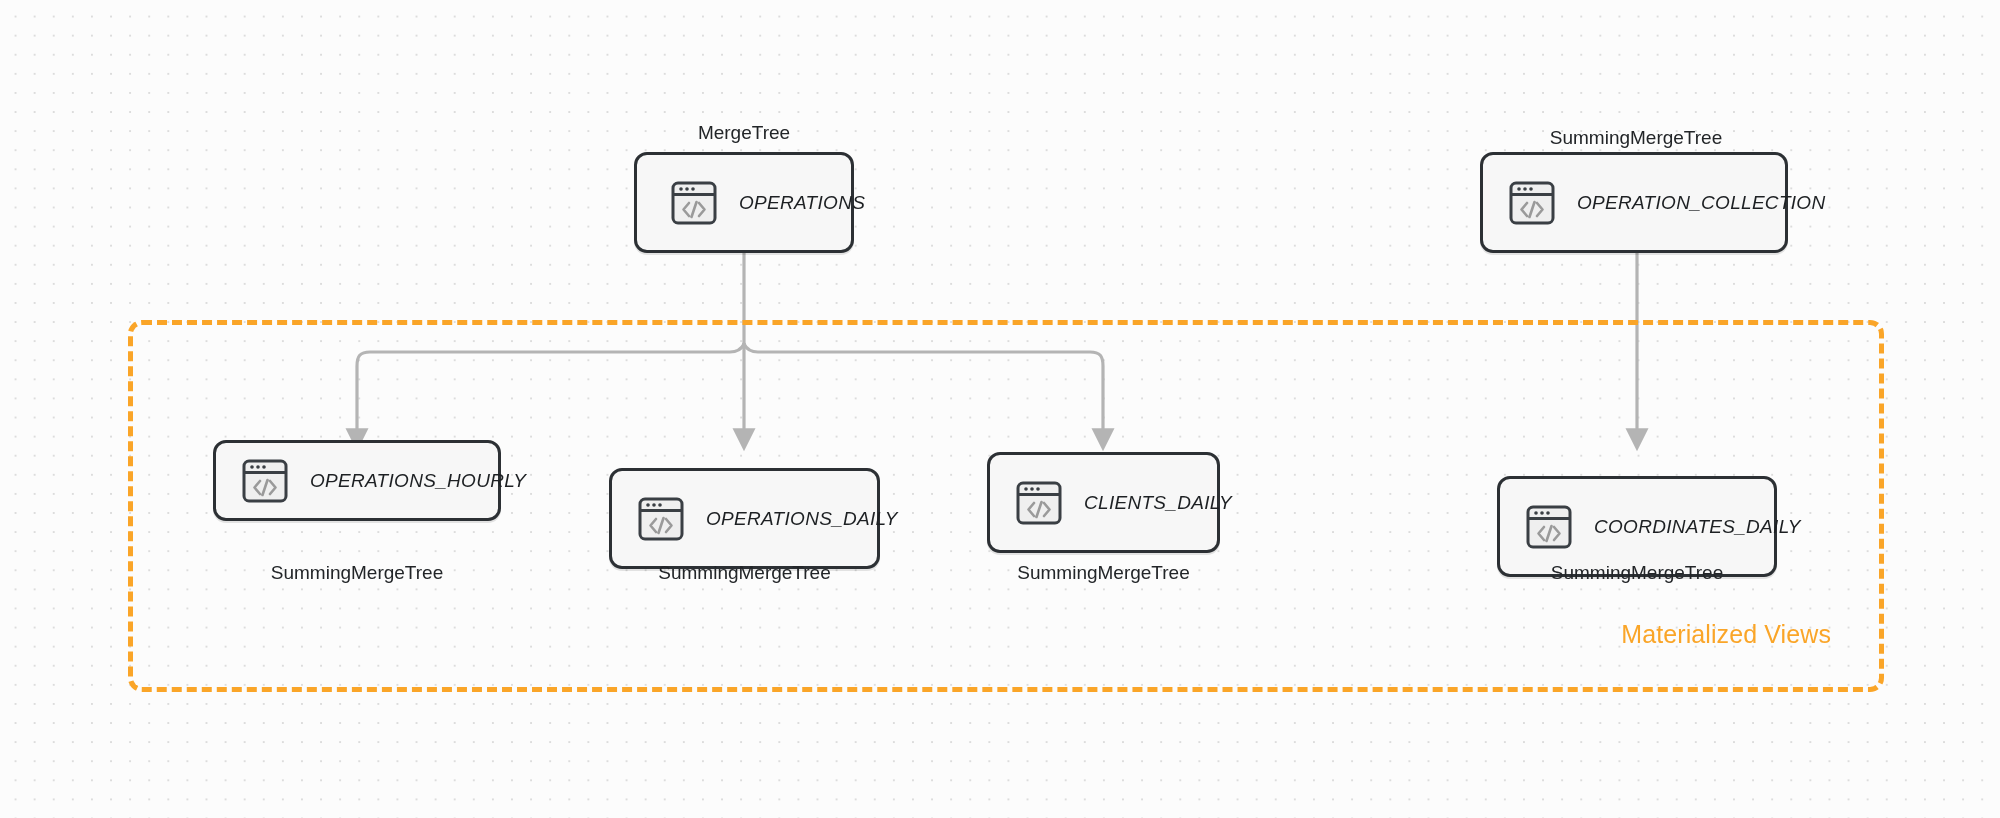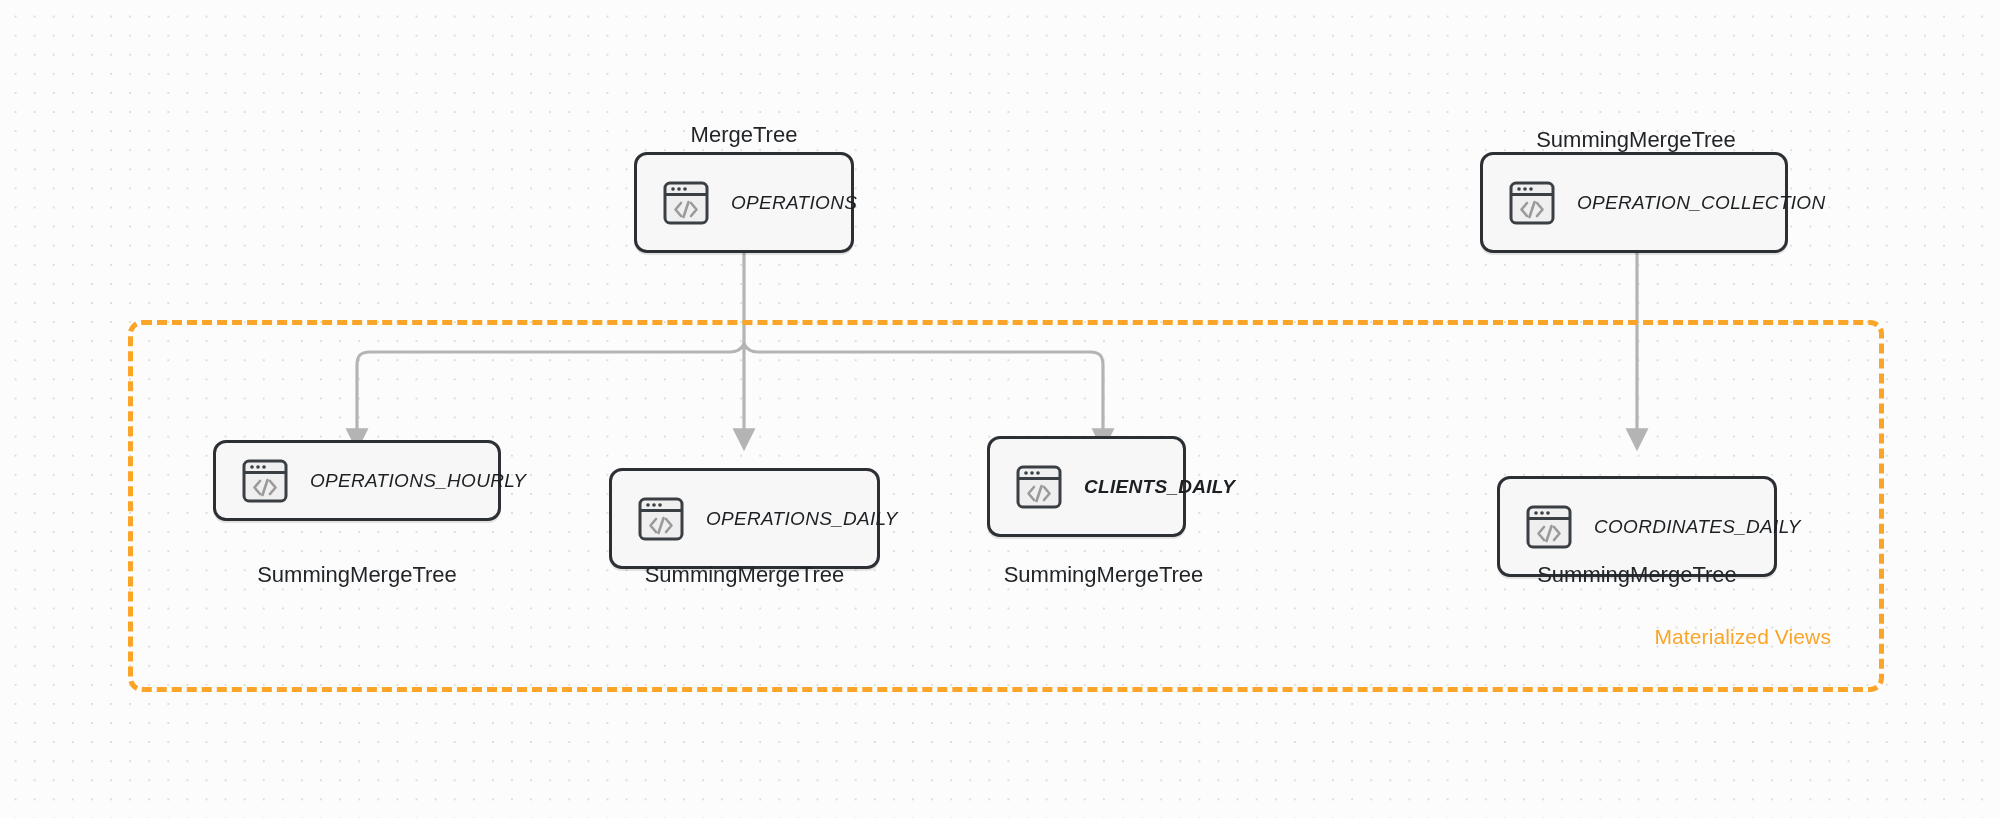--- a/index.html
+++ b/index.html
@@ -20,21 +20,21 @@
   
   .mv-group{
     position:absolute;
     border:5px dashed #faa528;
     border-radius:14px;
     box-sizing:border-box;
   }
   .mv-title{
     position:absolute;
     color:#faa528;
-    font-size:21px;
+    font-size:25px;
     white-space:nowrap;
     letter-spacing:.1px;
   }
 
   
   .node{
     position:absolute;
     box-sizing:border-box;
     background:#f7f7f7;
     border:3.2px solid #2c3034;
@@ -53,21 +53,21 @@
     font-style:italic;
     font-size:19px;
     color:#1d2023;
     letter-spacing:.3px;
     white-space:nowrap;
   }
 
   
   .engine{
     position:absolute;
-    font-size:22px;
+    font-size:19px;
     color:#222528;
     white-space:nowrap;
     text-align:center;
   }
 </style>
 </head>
 <body>
 
 <div id="stage">
 
@@ -89,21 +89,21 @@
 
       <path d="M1637,253 L1637,432" marker-end="url(#ah)"></path>
     </g>
   </svg>
 
   <div class="mv-group" style="left:128px;top:320px;width:1756px;height:372px;">
     <div class="mv-title" style="right:48px;bottom:38px;">Materialized Views</div>
   </div>
 
   <div class="engine" style="left:634px;top:122px;width:220px;">MergeTree</div>
-  <div class="node" style="left:634px;top:152px;width:220px;height:101px;">
+  <div class="node" style="left:634px;top:152px;width:220px;height:101px;padding-left:8px;">
     <span class="ico">
       <svg viewBox="0 0 46 44" width="46" height="44" xmlns="http://www.w3.org/2000/svg">
         <rect x="2" y="2" width="42" height="40" rx="5" ry="5" fill="#efefef" stroke="#3a3f44" stroke-width="3"></rect>
         <path d="M2.5,13.5 H43.5" stroke="#3a3f44" stroke-width="3"></path>
         <circle cx="10" cy="8" r="1.8" fill="#3a3f44"></circle>
         <circle cx="16" cy="8" r="1.8" fill="#3a3f44"></circle>
         <circle cx="22" cy="8" r="1.8" fill="#3a3f44"></circle>
         <path d="M18,22 L12.5,28.5 L18,35 M28,22 L33.5,28.5 L28,35 M25.5,21 L20.5,36" fill="none" stroke="#9a9a9a" stroke-width="2.6" stroke-linecap="round" stroke-linejoin="round"></path>
       </svg>
     </span>
@@ -148,21 +148,21 @@
         <circle cx="10" cy="8" r="1.8" fill="#3a3f44"></circle>
         <circle cx="16" cy="8" r="1.8" fill="#3a3f44"></circle>
         <circle cx="22" cy="8" r="1.8" fill="#3a3f44"></circle>
         <path d="M18,22 L12.5,28.5 L18,35 M28,22 L33.5,28.5 L28,35 M25.5,21 L20.5,36" fill="none" stroke="#9a9a9a" stroke-width="2.6" stroke-linecap="round" stroke-linejoin="round"></path>
       </svg>
     </span>
     <span class="nlabel">OPERATIONS_DAILY</span>
   </div>
   <div class="engine" style="left:609px;top:562px;width:271px;">SummingMergeTree</div>
 
-  <div class="node" style="left:987px;top:436px;width:199px;height:101px;font-weight:bold;">
+  <div class="node" style="left:987px;top:452px;width:233px;height:101px;">
     <span class="ico">
       <svg viewBox="0 0 46 44" width="46" height="44" xmlns="http://www.w3.org/2000/svg">
         <rect x="2" y="2" width="42" height="40" rx="5" ry="5" fill="#efefef" stroke="#3a3f44" stroke-width="3"></rect>
         <path d="M2.5,13.5 H43.5" stroke="#3a3f44" stroke-width="3"></path>
         <circle cx="10" cy="8" r="1.8" fill="#3a3f44"></circle>
         <circle cx="16" cy="8" r="1.8" fill="#3a3f44"></circle>
         <circle cx="22" cy="8" r="1.8" fill="#3a3f44"></circle>
         <path d="M18,22 L12.5,28.5 L18,35 M28,22 L33.5,28.5 L28,35 M25.5,21 L20.5,36" fill="none" stroke="#9a9a9a" stroke-width="2.6" stroke-linecap="round" stroke-linejoin="round"></path>
       </svg>
     </span>

